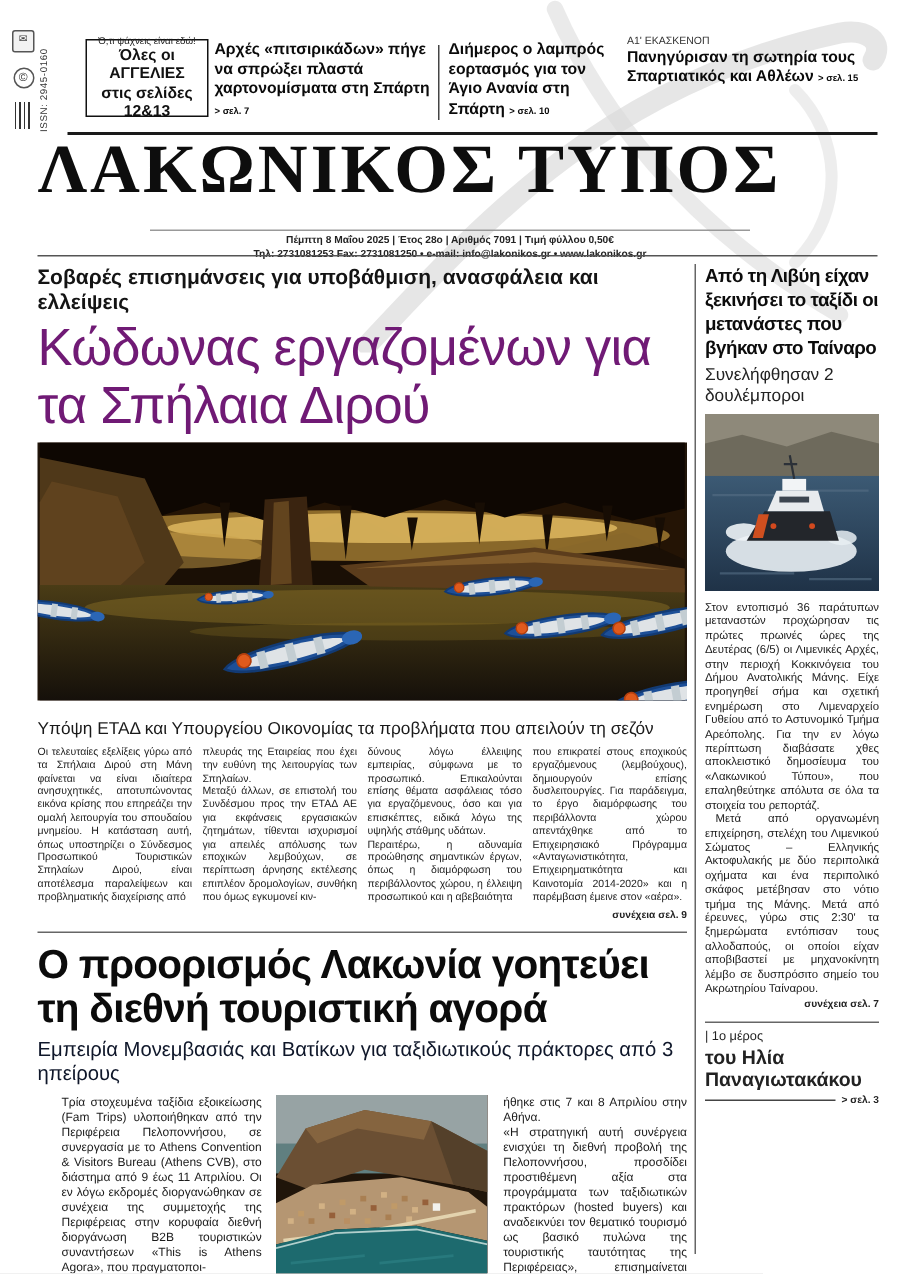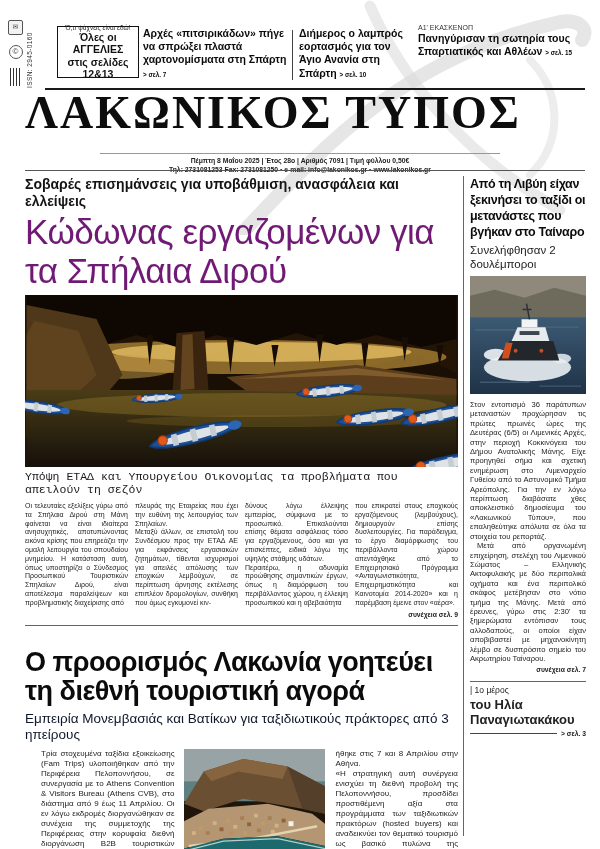--- a/index.html
+++ b/index.html
@@ -34,27 +34,27 @@
   .dateline{font-size:6.8px;font-weight:700;line-height:8.6px;color:#222;}
   .mainrule{left:25px;top:170px;width:560px;height:1.2px;background:#555;z-index:2;}
   
   .leftcol{left:25px;top:176px;width:433px;z-index:2;}
   .sidebar{left:470px;top:176px;width:116px;z-index:2;}
   .colsep{left:463px;top:176px;width:1px;height:660px;background:#666;z-index:2;}
   .kicker{font-size:14px;font-weight:700;line-height:17px;color:#141414;}
   .headline1{font-size:35px;line-height:39px;font-weight:400;letter-spacing:-.5px;color:#701a75;margin-top:2px;}
   .photo{overflow:hidden;background:#20150a;}
   .photo-main{width:433px;height:172px;margin-top:5px;}
-  .caption{font-size:11.5px;color:#1a1a1a;margin-top:3px;font-family:Liberation Mono, monospace;}
+  .caption{font-size:11.5px;color:#1a1a1a;margin-top:13px;}
   .bodyrow{display:flex;gap:7px;margin-top:6px;}
   .bodyrow .col{flex:1;}
   .bodytxt{font-size:7px;line-height:8.8px;text-align:justify;color:#1b1b1b;white-space:pre-line;}
   .cont{font-size:6.8px;font-weight:700;text-align:right;color:#222;margin-top:3px;}
   .artdiv{border-top:1px solid #666;margin-top:7px;}
-  .headline2{font-size:27px;line-height:29.5px;font-weight:700;letter-spacing:-.5px;color:#0b0b0b;margin-top:22px;}
+  .headline2{font-size:27px;line-height:29.5px;font-weight:700;letter-spacing:-.5px;color:#0b0b0b;margin-top:7px;}
   .subhead2{font-size:13.5px;line-height:16px;color:#0f172a;margin-top:4px;}
   .bodyrow2{display:flex;gap:10px;margin-top:6px;margin-left:16px;}
   .b2col{width:146px;}
   .b2txt{font-size:8px;line-height:10px;text-align:justify;color:#1b1b1b;white-space:pre-line;}
   .photo-mid{width:141px;height:122px;flex:none;}
   
   .sb-head{font-size:12.5px;line-height:16px;font-weight:700;letter-spacing:-.3px;color:#0c0c0c;}
   .sb-sub{font-size:11.5px;line-height:14px;color:#222;margin-top:3px;}
   .photo-sb{width:116px;height:118px;margin-top:5px;}
   .sb-body{font-size:7.6px;line-height:9.4px;text-align:justify;color:#1b1b1b;margin-top:6px;}

